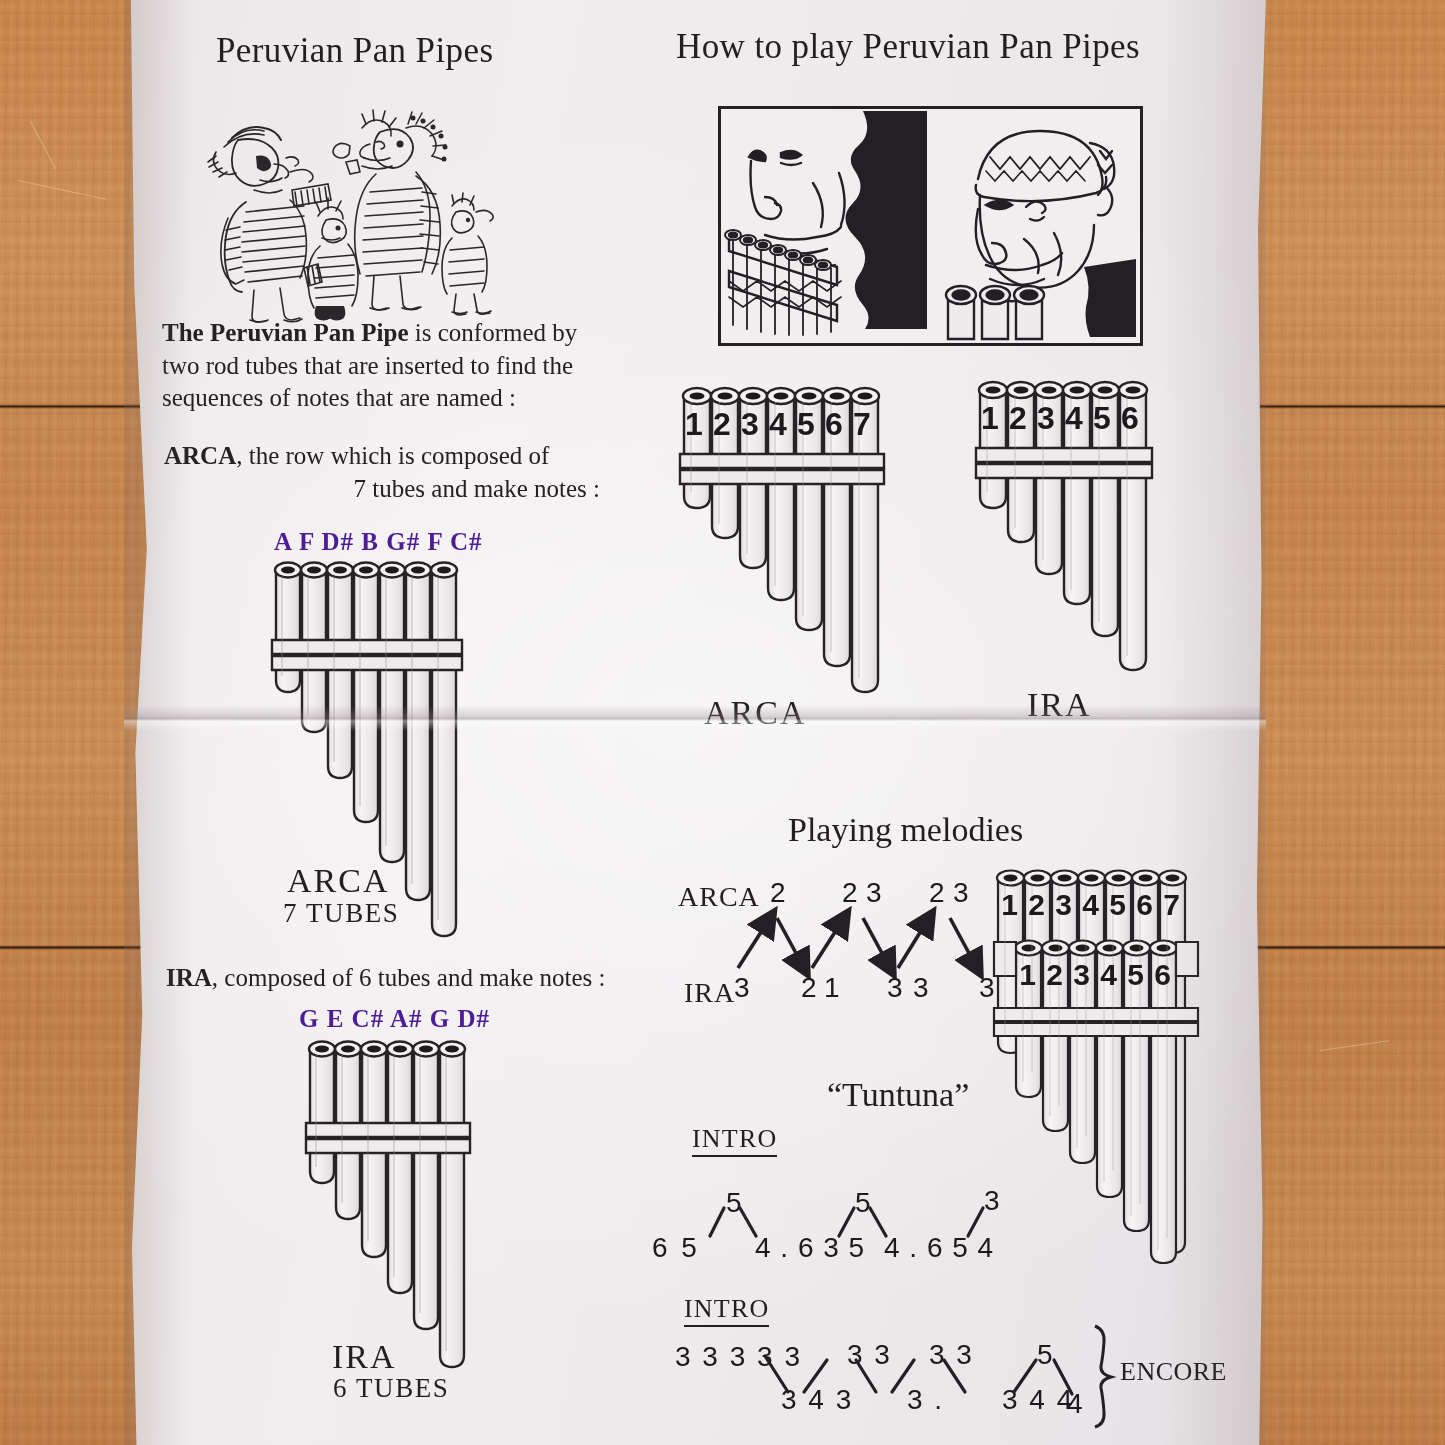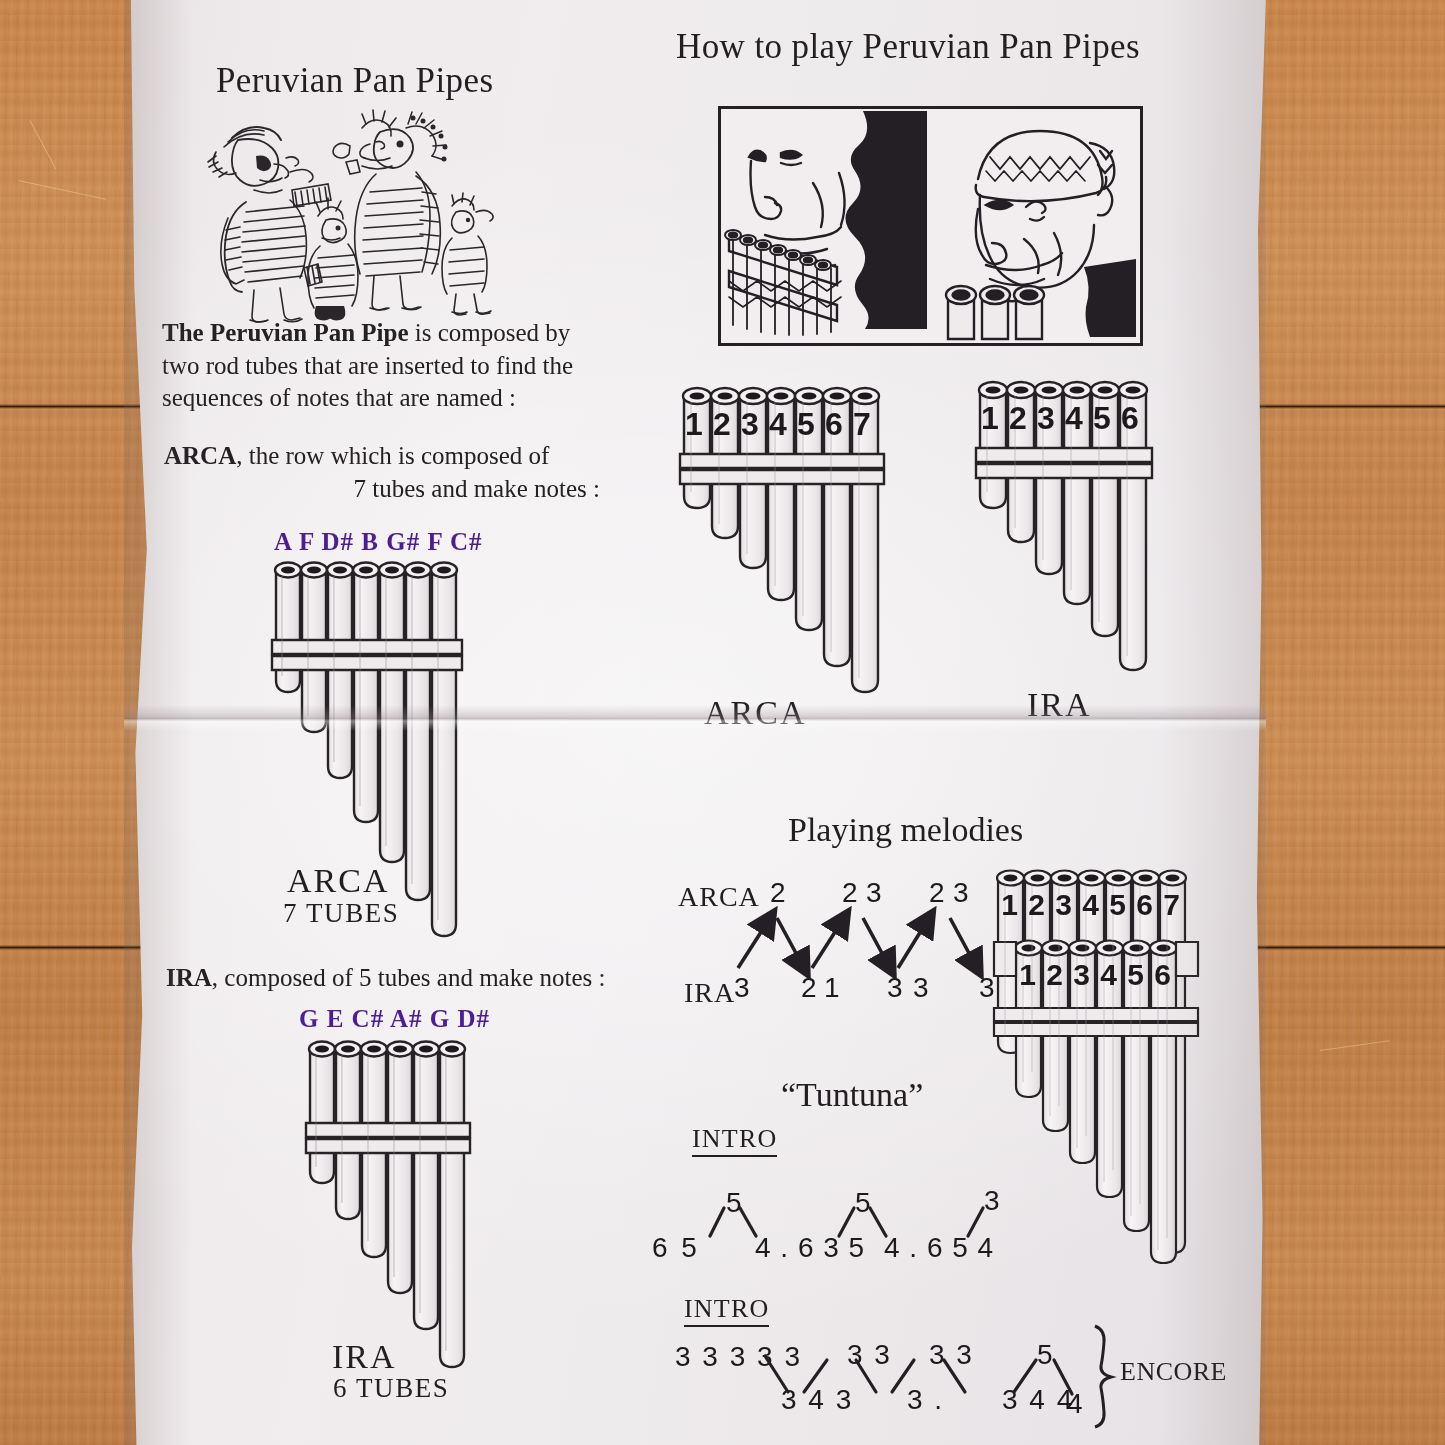--- a/index.html
+++ b/index.html
@@ -61,21 +61,21 @@
   .h-title{font-family:"Liberation Serif",serif;font-size:35px;color:#221e22;letter-spacing:.4px;}
   .body-txt{font-family:"Liberation Serif",serif;font-size:25px;color:#242024;line-height:1.30;}
   .body-txt b{font-weight:bold;}
   .notes-row{font-family:"Liberation Serif",serif;font-size:25px;font-weight:bold;color:#4c1d95;letter-spacing:1px;}
   .pipe-caption{font-family:"Liberation Serif",serif;font-size:34px;color:#221e22;letter-spacing:2px;}
   .pipe-subcaption{font-family:"Liberation Serif",serif;font-size:27px;color:#221e22;letter-spacing:1.6px;}
   .mel-label{font-family:"Liberation Serif",serif;font-size:28px;color:#221e22;letter-spacing:1px;}
   .mel-num{font-family:"Liberation Sans",sans-serif;font-size:28px;color:#1d1a1d;}
   .sec-head{font-family:"Liberation Serif",serif;font-size:26px;color:#221e22;letter-spacing:1.2px;
     border-bottom:2.5px solid #221e22;display:inline-block;padding-bottom:1px;}
-  .tun-title{font-family:"Liberation Serif",serif;font-size:34px;color:#221e22;}
+  .tun-title{font-family:"Liberation Serif",serif;font-size:34px;color:#221e22;margin-left:46px;}
   .encore-txt{font-family:"Liberation Serif",serif;font-size:26px;color:#221e22;letter-spacing:.5px;}
 
   .abs{position:absolute;}
 
   
   .howto-box{position:absolute;border:3px solid #242024;background:#f2eef0;}
 
   svg{display:block;overflow:visible;}
 </style>
 </head>
@@ -88,21 +88,21 @@
   <div class="plank-seam seam1"></div>
   <div class="plank-seam seam2"></div>
   <div class="wood-scratch" style="left:30px;top:120px;width:55px;transform:rotate(62deg);"></div>
   <div class="wood-scratch" style="left:18px;top:180px;width:90px;transform:rotate(12deg);"></div>
   <div class="wood-scratch" style="left:1320px;top:1050px;width:70px;transform:rotate(-8deg);"></div>
 
   <div class="paper"></div>
 
   <div class="content">
 
-    <div class="abs h-title" style="left:92px;top:31px;margin-top:30px;">Peruvian Pan Pipes</div>
+    <div class="abs h-title" style="left:92px;top:31px;">Peruvian Pan Pipes</div>
 
     <div class="abs" style="left:70px;top:80px;width:320px;height:230px;">
       <svg width="320" height="230" viewBox="0 0 320 230">
         <g fill="none" stroke="#2a262a" stroke-width="1.6" stroke-linecap="round">
 
           <path d="M38 58 q14-14 32-10 q12 2 17 12" stroke-width="2"></path>
           <path d="M34 62 q16-16 36-11"></path>
           <path d="M30 67 q18-17 40-12"></path>
           <path d="M22 72 q-6 10 2 18 q8 7 18 3"></path>
           <path d="M22 76 l-8 6 M24 82 l-9 5 M28 88 l-9 4 M33 92 l-8 5"></path>
@@ -188,21 +188,21 @@
           <path d="M284 156 q9 10 9 30 q0 18 -5 26"></path>
           <path d="M256 170 l34-3 M255 182 l35-3 M255 194 l35-3 M256 206 l34-3"></path>
           <path d="M262 214 l-2 16 q0 5 6 5 l6-1"></path>
           <path d="M280 214 l3 16 q1 5 7 4 l6-1"></path>
           <path d="M258 232 q9 3 15 0 M282 232 q9 3 15-1"></path>
         </g>
       </svg>
     </div>
 
     <div class="abs body-txt" style="left:38px;top:317px;width:470px;">
-      <div><b>The Peruvian Pan Pipe</b><span> is composed by</span></div>
+      <div><b>The Peruvian Pan Pipe</b><span> is conformed by</span></div>
       <div>two rod tubes that are inserted to find the</div>
       <div>sequences of notes that are named :</div>
     </div>
 
     <div class="abs body-txt" style="left:40px;top:440px;width:470px;">
       <div><b>ARCA</b><span>, the row which is composed of</span></div>
       <div style="text-align:right;padding-right:34px;">7 tubes and make notes :</div>
     </div>
 
     <div class="abs notes-row" style="left:150px;top:528px;">A  F  D#  B  G#  F  C#</div>
@@ -252,21 +252,21 @@
         <g stroke="#8d858c" stroke-width="1" opacity=".55">
           <path d="M10 20 v100 M36 20 v140 M62 20 v186 M88 20 v230 M114 20 v270 M140 20 v308 M166 20 v344"></path>
         </g>
       </svg>
     </div>
 
     <div class="abs pipe-caption" style="left:163px;top:862px;">ARCA</div>
     <div class="abs pipe-subcaption" style="left:159px;top:898px;">7 TUBES</div>
 
     <div class="abs body-txt" style="left:42px;top:962px;width:500px;">
-      <div><b>IRA</b><span>, composed of  5 tubes and make notes :</span></div>
+      <div><b>IRA</b><span>, composed of  6 tubes and make notes :</span></div>
     </div>
 
     <div class="abs notes-row" style="left:175px;top:1005px;">G   E   C#  A#  G  D#</div>
 
     <div class="abs" style="left:182px;top:1035px;">
       <svg width="210" height="360" viewBox="0 0 210 360">
         <defs>
           <linearGradient id="tubeL2" x1="0" y1="0" x2="1" y2="0">
             <stop offset="0%" stop-color="#e6e1e3"></stop>
             <stop offset="28%" stop-color="#f6f3f4"></stop>

